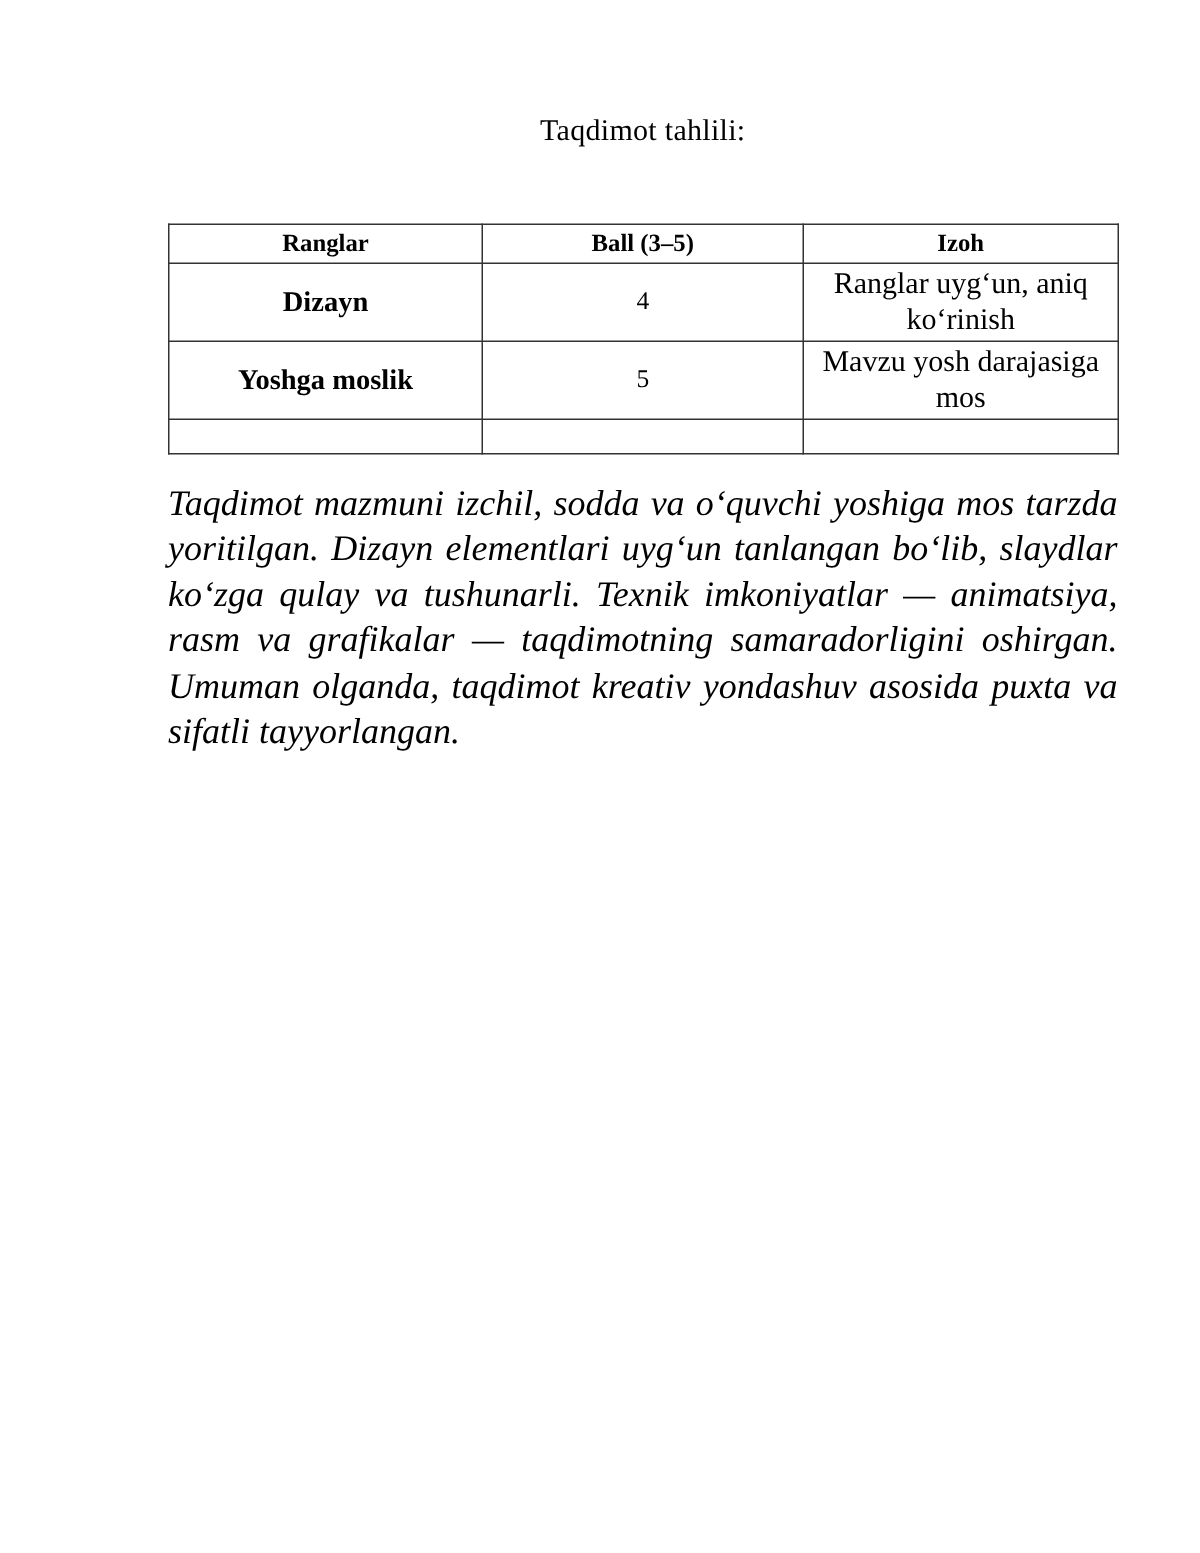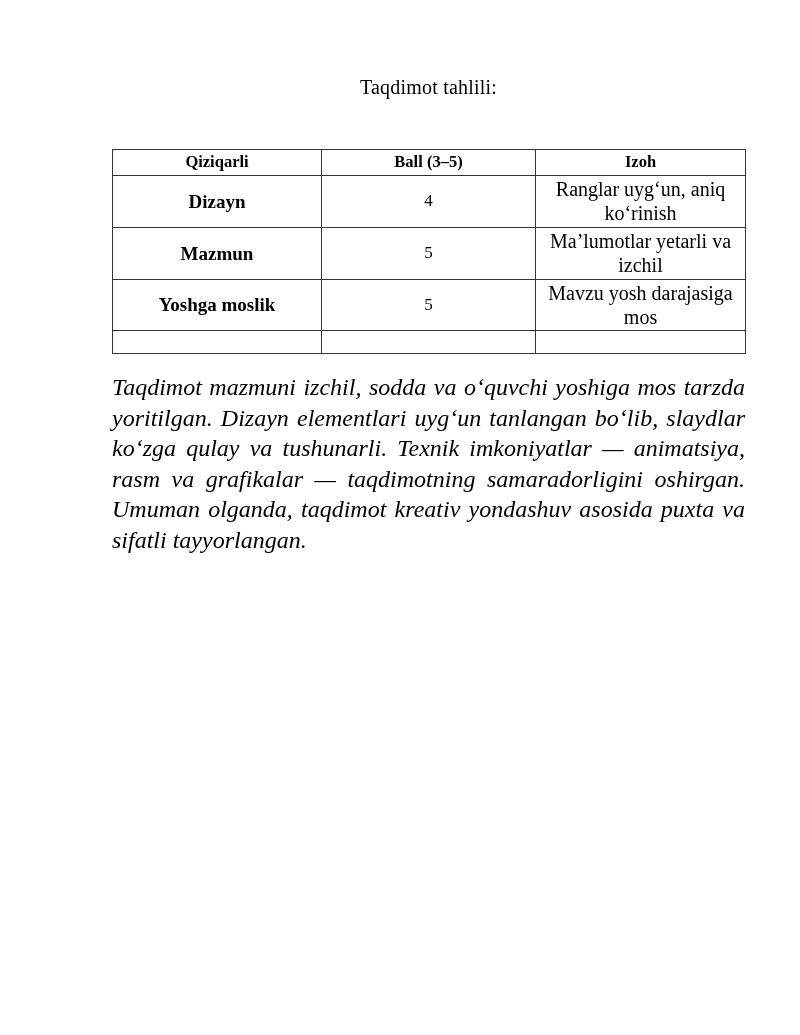--- a/index.html
+++ b/index.html
@@ -73,35 +73,30 @@
   <h1 class="doc-title">Taqdimot tahlili:</h1>
 
   <table class="analysis-table">
     <colgroup>
       <col class="col1">
         <col class="col2">
         <col class="col3">
     </colgroup>
     <thead>
       <tr>
-        <th>Qiziqarli</th>
+        <th>Ranglar</th>
         <th>Ball (3–5)</th>
         <th>Izoh</th>
       </tr>
     </thead>
     <tbody>
       <tr>
         <td class="c1">Dizayn</td>
         <td class="c2">4</td>
         <td class="c3">Ranglar uyg‘un, aniq ko‘rinish</td>
-      </tr>
-      <tr>
-        <td class="c1">Mazmun</td>
-        <td class="c2">5</td>
-        <td class="c3">Ma’lumotlar yetarli va izchil</td>
       </tr>
       <tr>
         <td class="c1">Yoshga moslik</td>
         <td class="c2">5</td>
         <td class="c3">Mavzu yosh darajasiga mos</td>
       </tr>
       <tr class="empty-row">
         <td class="c1"></td>
         <td class="c2"></td>
         <td class="c3"></td>

